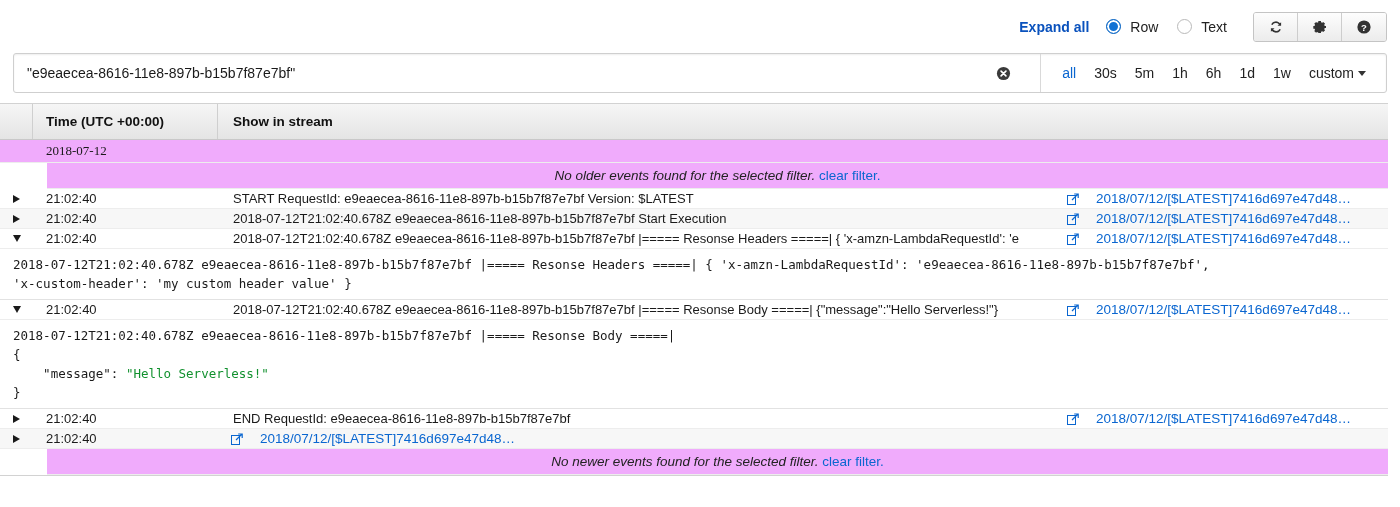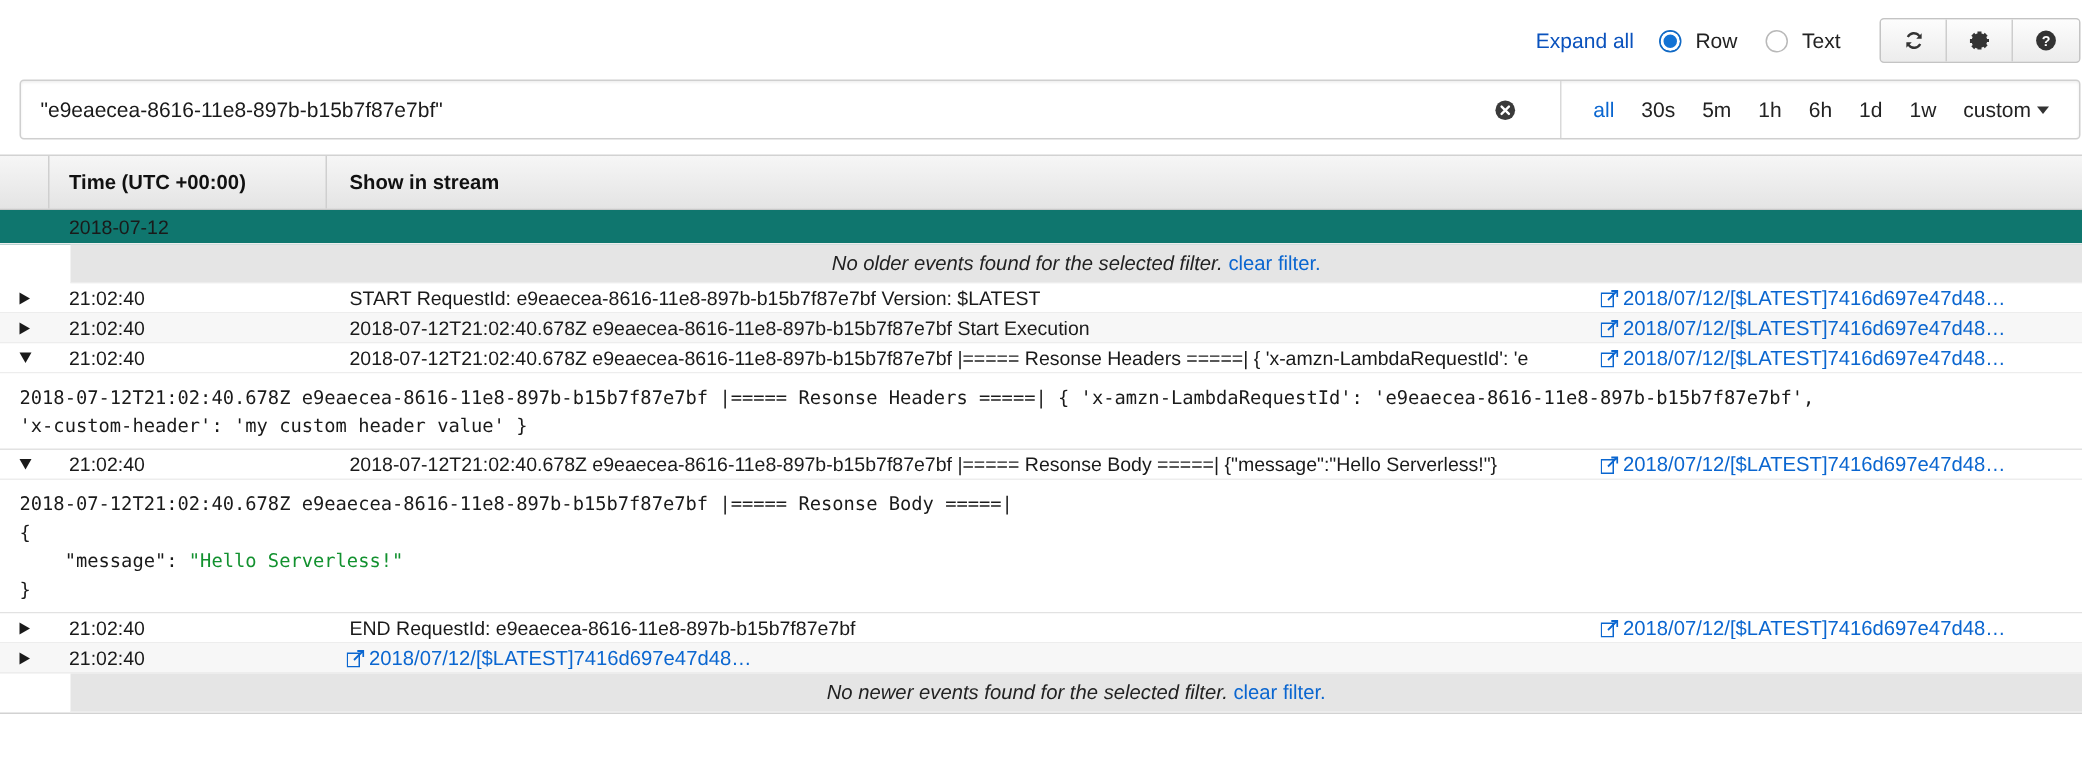--- a/index.html
+++ b/index.html
@@ -18,26 +18,26 @@
   .toolbar {
     height: 53px;
     display: flex;
     align-items: center;
     justify-content: flex-end;
     padding-right: 13px;
     gap: 0;
   }
   .expand-all {
     color: #0a52bd;
-    font-weight: normal;
+    font-weight: bold;
     font-size: 14px;
     cursor: pointer;
     margin-right: 17px;
   }
-  .radio-group { display: flex; align-items: flex-end; gap: 0; }
+  .radio-group { display: flex; align-items: center; gap: 0; }
   .radio {
     width: 15px; height: 15px;
     border-radius: 50%;
     border: 1px solid #b9b9b9;
     background: #ffffff;
     display: inline-block;
     position: relative;
     cursor: pointer;
     flex: none;
   }
@@ -190,55 +190,55 @@
     overflow: hidden;
     color: #1a1a1a;
   }
   .row .c-stream {
     width: 334px; flex: none;
     padding-left: 13px;
     display: flex; align-items: center;
     overflow: hidden;
     white-space: nowrap;
   }
-  .row.datehdr { background: #0f766e; height: 23px; }
+  .row.datehdr { background: #f0abfc; height: 23px; font-family: Liberation Serif, serif; }
   .row.datehdr .c-time { font-size: 13px; }
 
   .tri {
     width: 0; height: 0;
     border-top: 4.5px solid transparent;
     border-bottom: 4.5px solid transparent;
     border-left: 7px solid #1a1a1a;
   }
   .tri.down {
     border-left: 4.5px solid transparent;
     border-right: 4.5px solid transparent;
     border-top: 7px solid #1a1a1a;
     border-bottom: none;
   }
 
   .notice {
-    background: #e5e5e5;
+    background: #f0abfc;
     text-align: center;
     font-style: italic;
     font-size: 13.5px;
     color: #222222;
     padding: 5px 12px;
     border-bottom: 1px solid #ededed;
     margin-left: 47px;
   }
   .notice a { color: #0a66d0; text-decoration: none; font-style: normal; cursor: pointer; }
 
   .stream-link {
     color: #0a66d0;
     text-decoration: none;
     font-size: 13.5px;
     display: inline-flex;
     align-items: center;
-    gap: 3px;
+    gap: 17px;
     cursor: pointer;
     overflow: hidden;
     white-space: nowrap;
   }
   .ext-icon { flex: none; display: block; }
 
   
   .detail {
     font-family: "DejaVu Sans Mono", "Liberation Mono", monospace;
     font-size: 12.5px;

